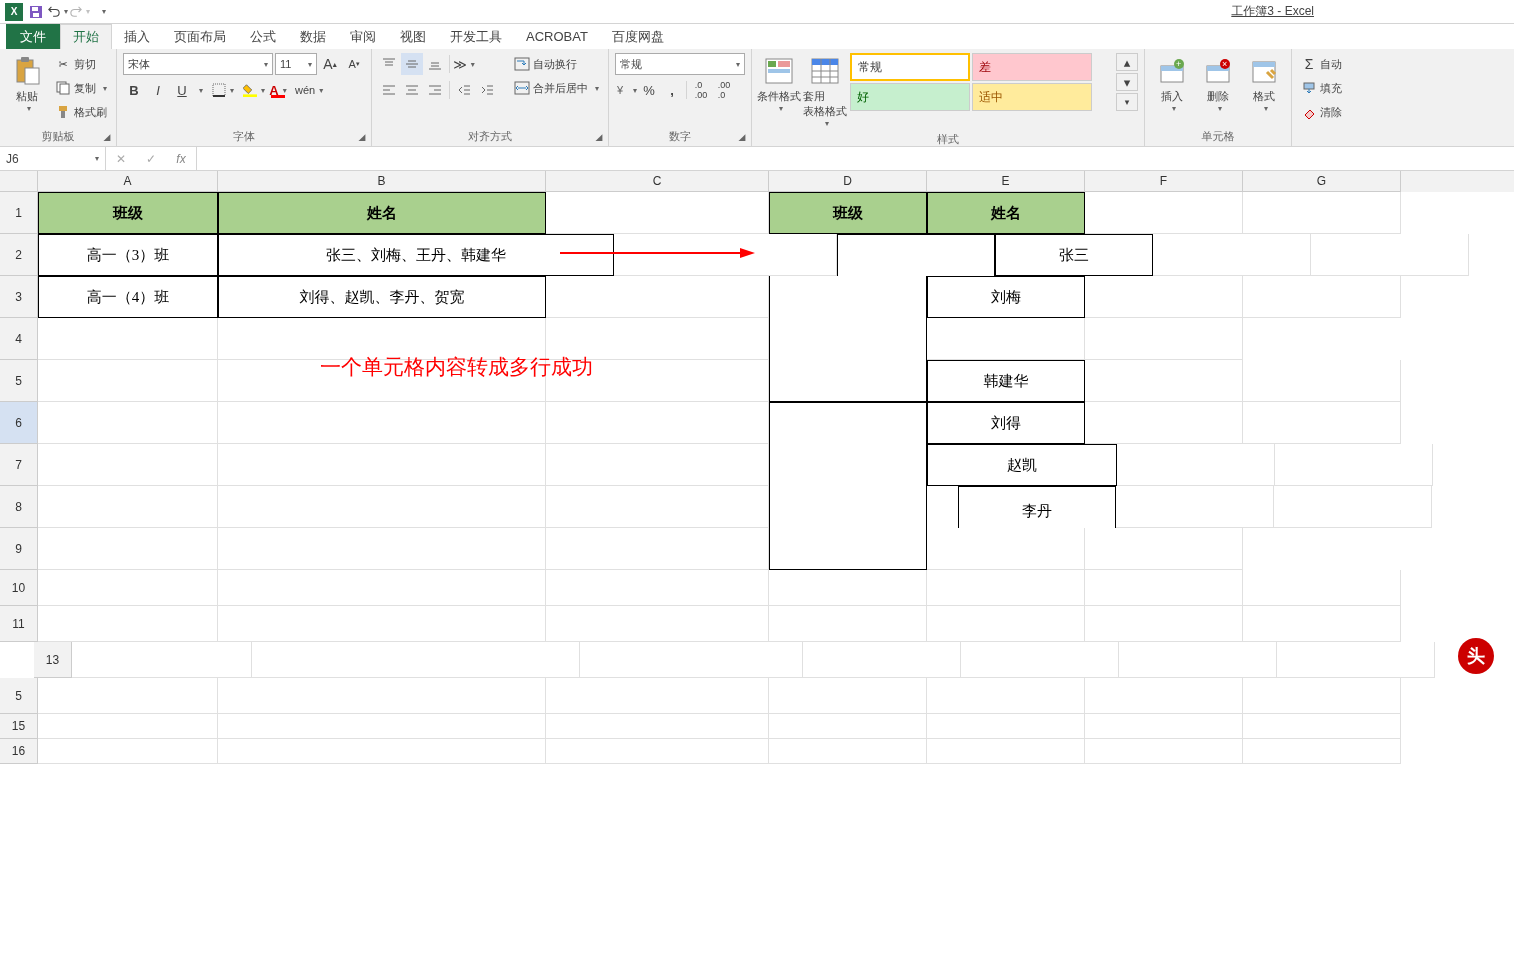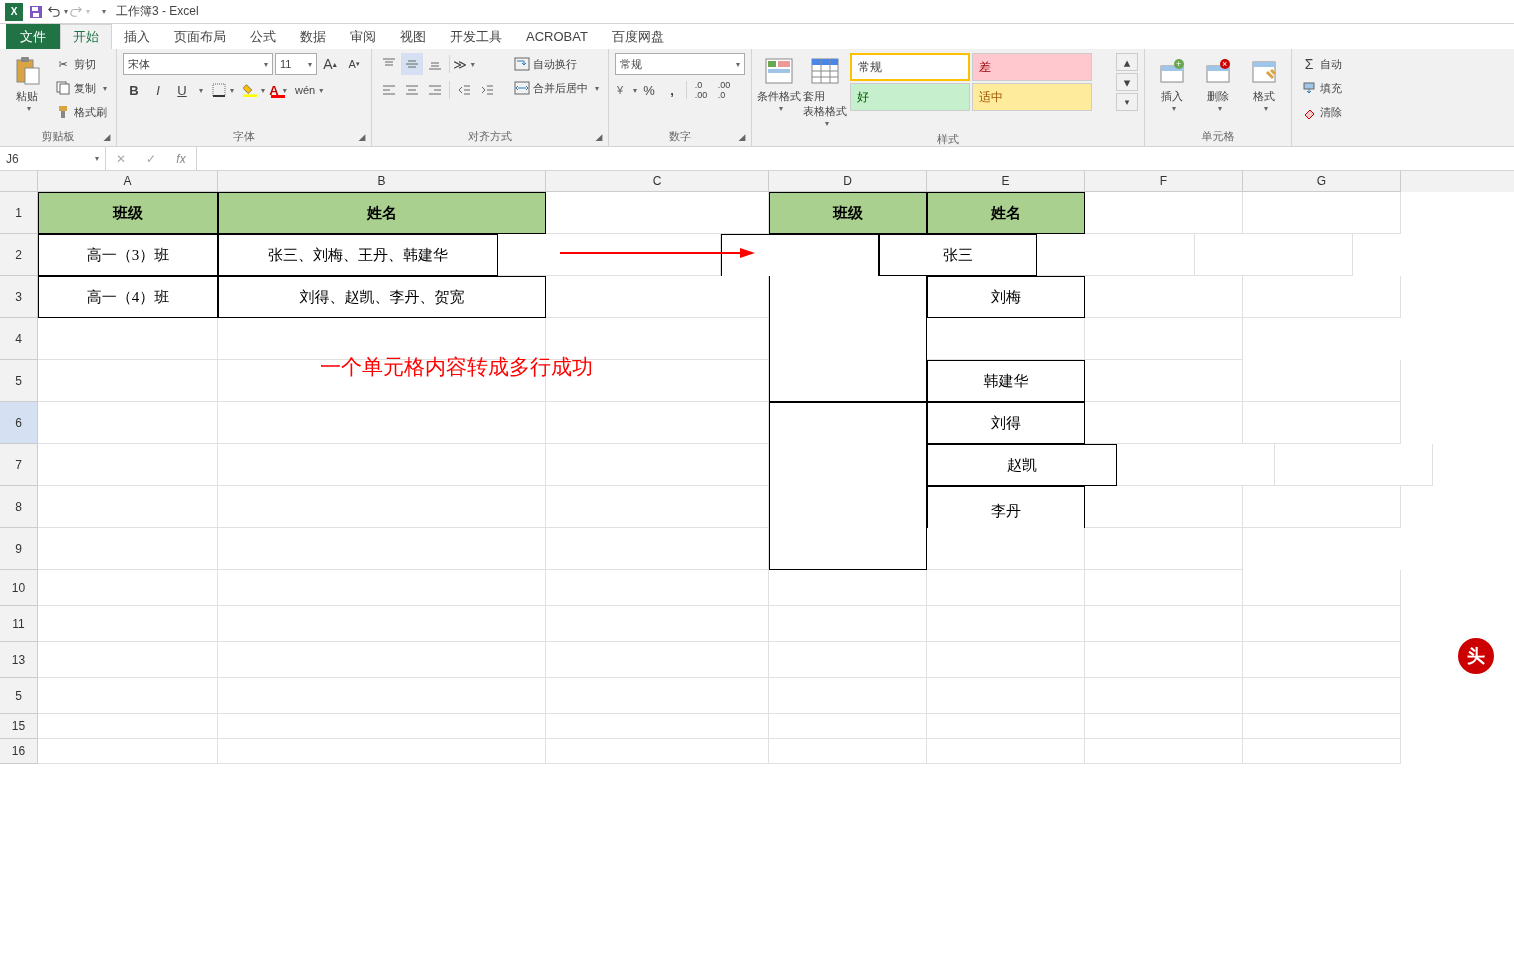--- a/index.html
+++ b/index.html
@@ -3,21 +3,21 @@
 <meta charset="utf-8">
 <style>
 * { box-sizing: border-box; margin: 0; padding: 0; }
 body { font-family: "Microsoft YaHei", "SimSun", sans-serif; font-size: 12px; background: #fff; overflow: hidden; width: 1514px; height: 969px; }
 
 
 .titlebar { height: 24px; background: #fff; display: flex; align-items: center; border-bottom: 1px solid #d4d4d4; }
 .qat { display: flex; align-items: center; gap: 2px; padding: 0 4px; }
 .qat-icon { width: 20px; height: 20px; display: flex; align-items: center; justify-content: center; cursor: pointer; }
 .excel-logo { width: 18px; height: 18px; background: #217346; color: #fff; display: flex; align-items: center; justify-content: center; font-size: 10px; font-weight: bold; }
-.title-text { flex: 1; text-align: left; font-size: 12px; color: #444; }
+.title-text { flex: 1; text-align: right; font-size: 12px; color: #444; text-decoration: underline; }
 
 
 .tabstrip { height: 25px; background: #fff; display: flex; align-items: flex-end; padding-left: 6px; }
 .file-tab { background: #217346; color: #fff; padding: 4px 14px; height: 25px; display: flex; align-items: center; font-size: 13px; cursor: pointer; }
 .ribbon-tab { padding: 4px 12px; height: 25px; display: flex; align-items: center; font-size: 13px; color: #444; cursor: pointer; }
 .ribbon-tab.active { background: #f1f1f1; color: #217346; border-top: 1px solid #d4d4d4; border-left: 1px solid #d4d4d4; border-right: 1px solid #d4d4d4; }
 
 
 .ribbon { height: 98px; background: #f1f1f1; border-bottom: 1px solid #d4d4d4; display: flex; font-size: 11px; color: #444; }
 .ribbon-group { border-right: 1px solid #d4d4d4; padding: 4px 6px 2px 6px; display: flex; flex-direction: column; justify-content: space-between; position: relative; }
@@ -487,21 +487,21 @@
         <div class="cell hdr-cell" style="width: 328px; height: 42px;">姓名</div>
         <div class="cell" style="width: 223px; height: 42px;"></div>
         <div class="cell hdr-cell" style="width: 158px; height: 42px;">班级</div>
         <div class="cell hdr-cell" style="width: 158px; height: 42px;">姓名</div>
         <div class="cell" style="width: 158px; height: 42px;"></div>
         <div class="cell" style="width: 158px; height: 42px;"></div>
       </div>
       <div class="row" style="height: 42px;">
         <div class="row-h" style="height: 42px;">2</div>
         <div class="cell data-cell" style="width: 180px; height: 42px;">高一（3）班</div>
-        <div class="cell data-cell" style="width: 280px; height: 42px;">张三、刘梅、王丹、韩建华</div>
+        <div class="cell data-cell" style="width: 396px; height: 42px;">张三、刘梅、王丹、韩建华</div>
         <div class="cell" style="width: 223px; height: 42px;"></div>
         <div class="cell data-cell merged-top" style="width: 158px; height: 42px; position: relative; border-bottom: none;">
           <div style="position: absolute; top: 0px; left: 0px; width: 100%; height: 168px; display: flex; align-items: center; justify-content: center;">高一（3）班</div>
         </div>
         <div class="cell data-cell" style="width: 158px; height: 42px;">张三</div>
         <div class="cell" style="width: 158px; height: 42px;"></div>
         <div class="cell" style="width: 158px; height: 42px;"></div>
       </div>
       <div class="row" style="height: 42px;">
         <div class="row-h" style="height: 42px;">3</div>
@@ -553,21 +553,21 @@
         <div class="cell data-cell" style="width: 190px; height: 42px;">赵凯</div>
         <div class="cell" style="width: 158px; height: 42px;"></div>
         <div class="cell" style="width: 158px; height: 42px;"></div>
       </div>
       <div class="row" style="height: 42px;">
         <div class="row-h" style="height: 42px;">8</div>
         <div class="cell" style="width: 180px; height: 42px;"></div>
         <div class="cell" style="width: 328px; height: 42px;"></div>
         <div class="cell" style="width: 223px; height: 42px;"></div>
         <div class="cell data-cell merged-inner-v" style="width: 158px; height: 42px; border-top: none; border-bottom: none;"></div>
-        <div class="cell data-cell" style="width: 158px; height: 50px;">李丹</div>
+        <div class="cell data-cell" style="width: 158px; height: 50px; margin-left: 31px;">李丹</div>
         <div class="cell" style="width: 158px; height: 42px;"></div>
         <div class="cell" style="width: 158px; height: 42px;"></div>
       </div>
       <div class="row" style="height: 42px;">
         <div class="row-h" style="height: 42px;">9</div>
         <div class="cell" style="width: 180px; height: 42px;"></div>
         <div class="cell" style="width: 328px; height: 42px;"></div>
         <div class="cell" style="width: 223px; height: 42px;"></div>
         <div class="cell data-cell merged-bottom" style="width: 158px; height: 42px; border-top: none;"></div>
         <div class="cell" style="width: 158px; height: 42px;"></div>
@@ -586,21 +586,21 @@
       <div class="row" style="height: 36px;">
         <div class="row-h" style="height: 36px;">11</div>
         <div class="cell" style="width: 180px; height: 36px;"></div>
         <div class="cell" style="width: 328px; height: 36px;"></div>
         <div class="cell" style="width: 223px; height: 36px;"></div>
         <div class="cell" style="width: 158px; height: 36px;"></div>
         <div class="cell" style="width: 158px; height: 36px;"></div>
         <div class="cell" style="width: 158px; height: 36px;"></div>
         <div class="cell" style="width: 158px; height: 36px;"></div>
       </div>
-      <div class="row" style="height: 36px;">
+      <div class="row" style="height: 36px; padding-left: 34px;">
         <div class="row-h" style="height: 36px;">13</div>
         <div class="cell" style="width: 180px; height: 36px;"></div>
         <div class="cell" style="width: 328px; height: 36px;"></div>
         <div class="cell" style="width: 223px; height: 36px;"></div>
         <div class="cell" style="width: 158px; height: 36px;"></div>
         <div class="cell" style="width: 158px; height: 36px;"></div>
         <div class="cell" style="width: 158px; height: 36px;"></div>
         <div class="cell" style="width: 158px; height: 36px;"></div>
       </div>
       <div class="row" style="height: 36px;">

